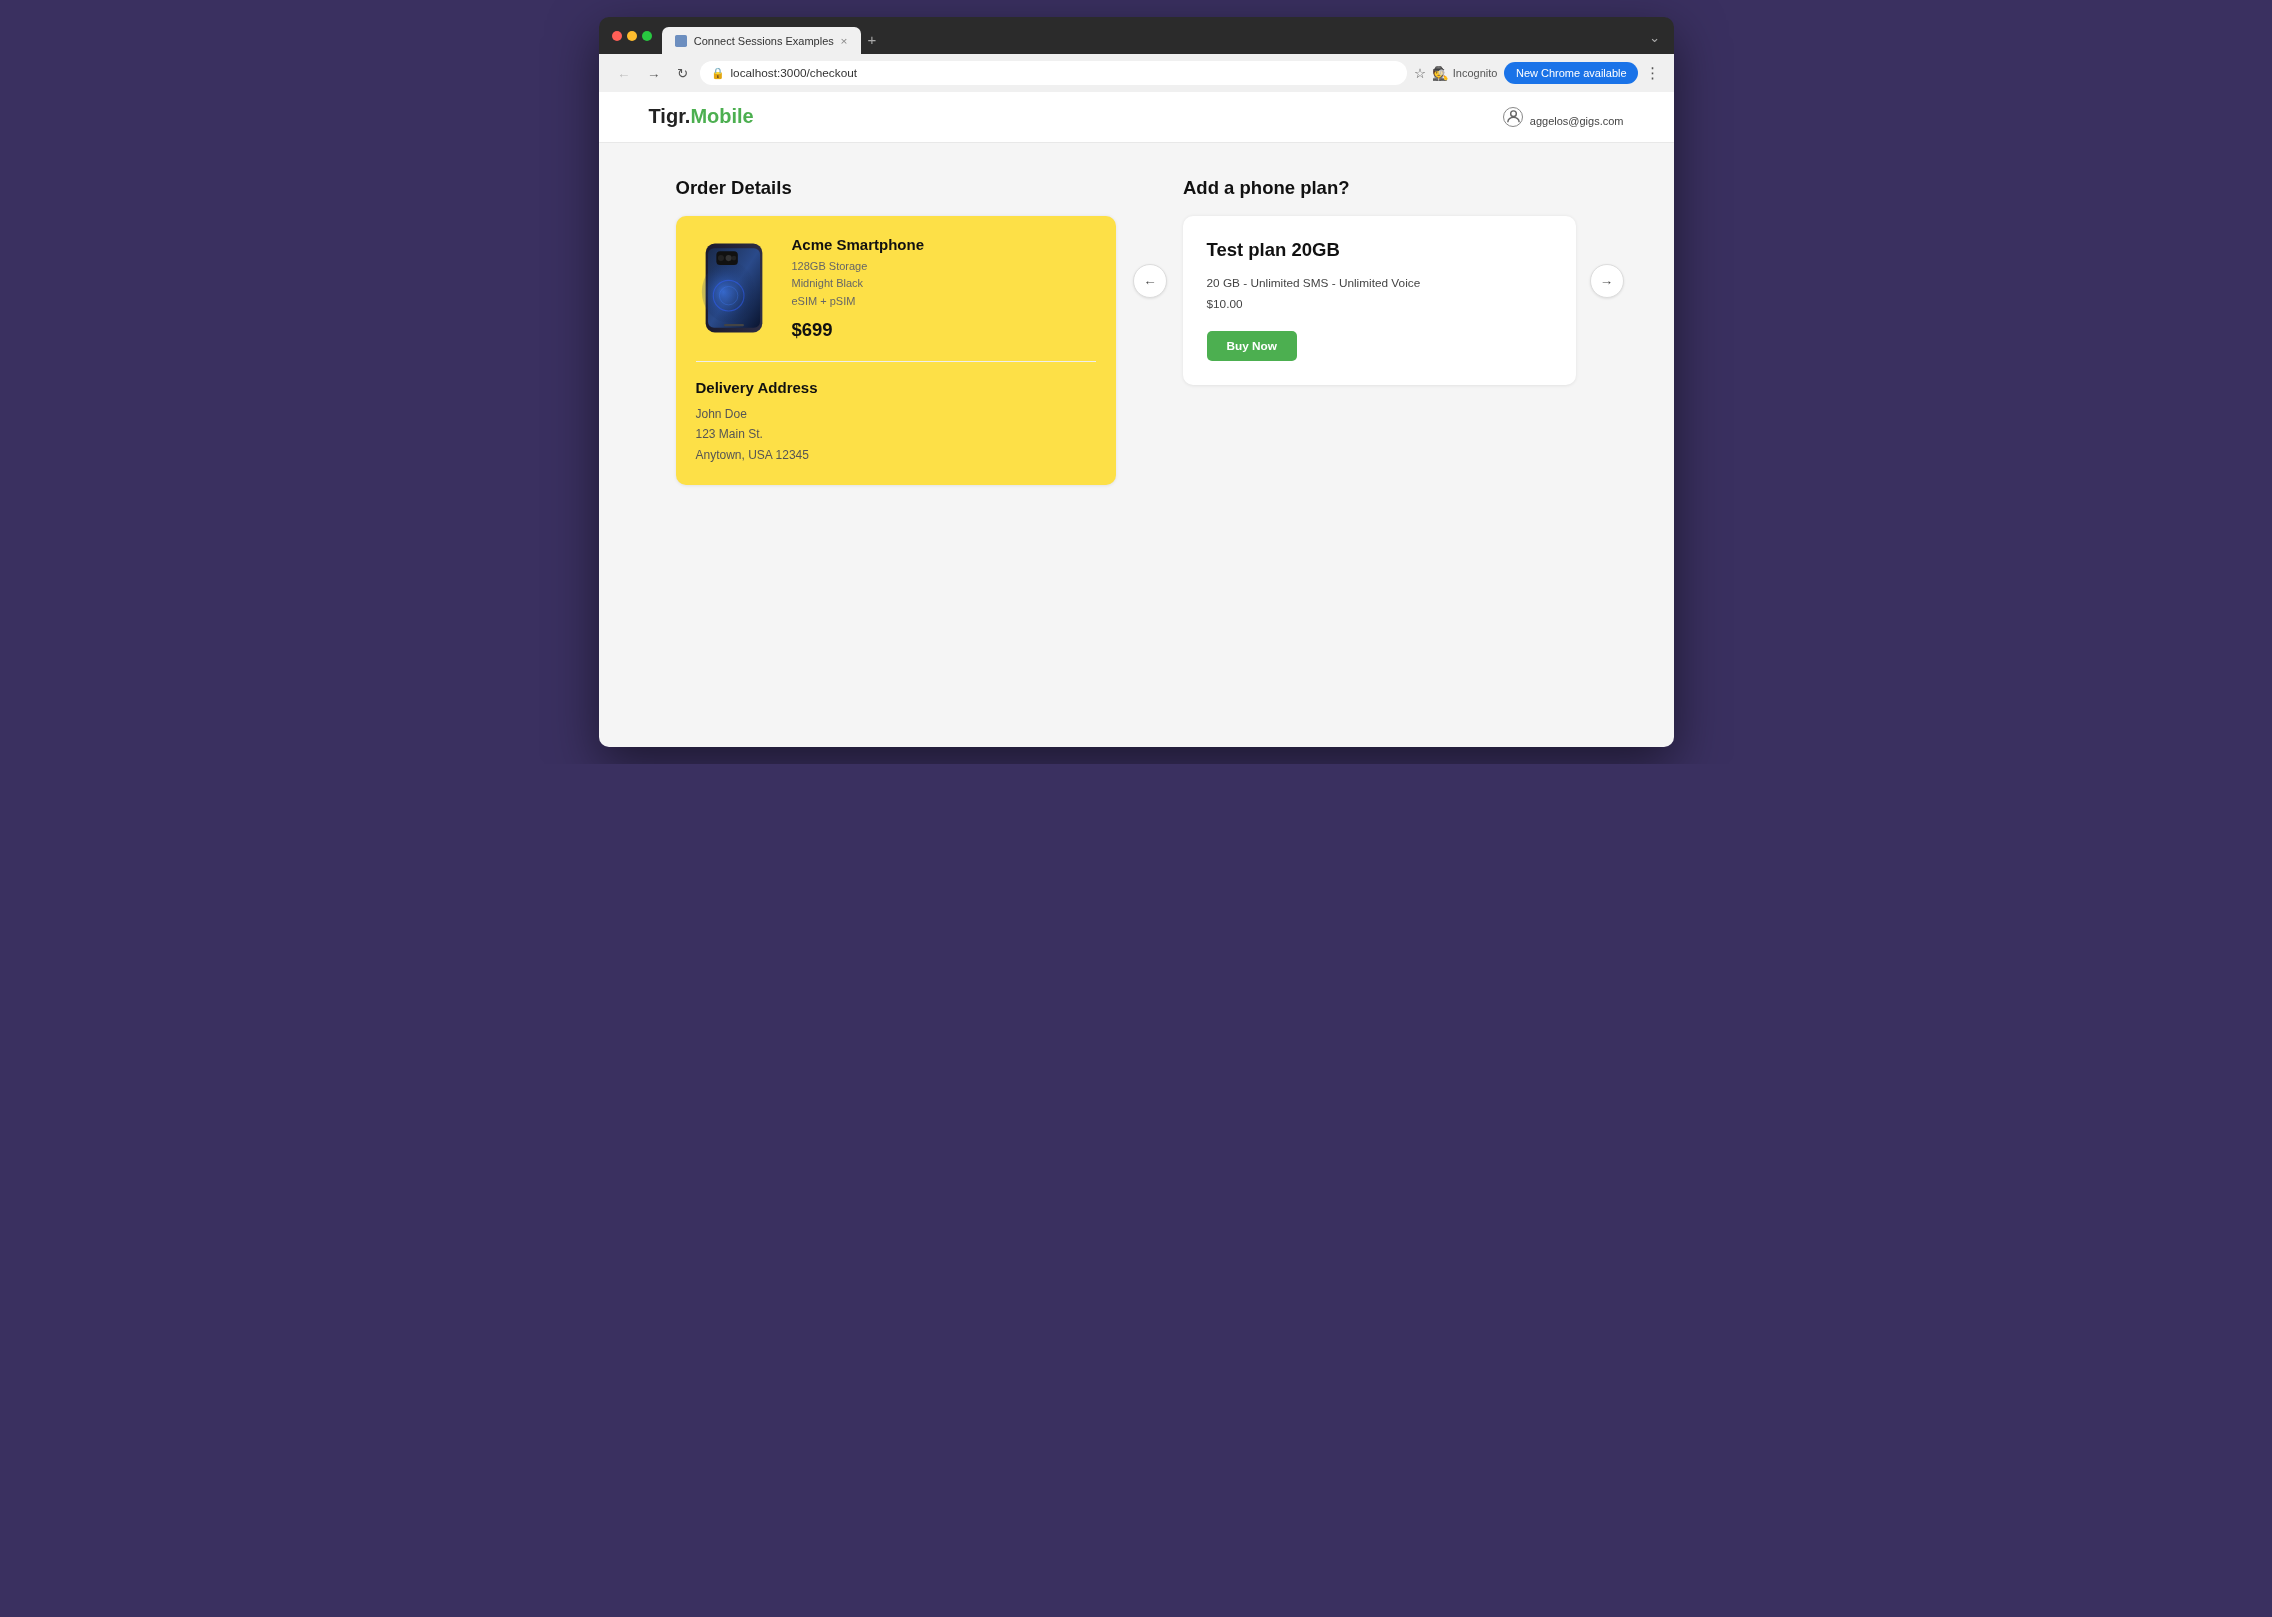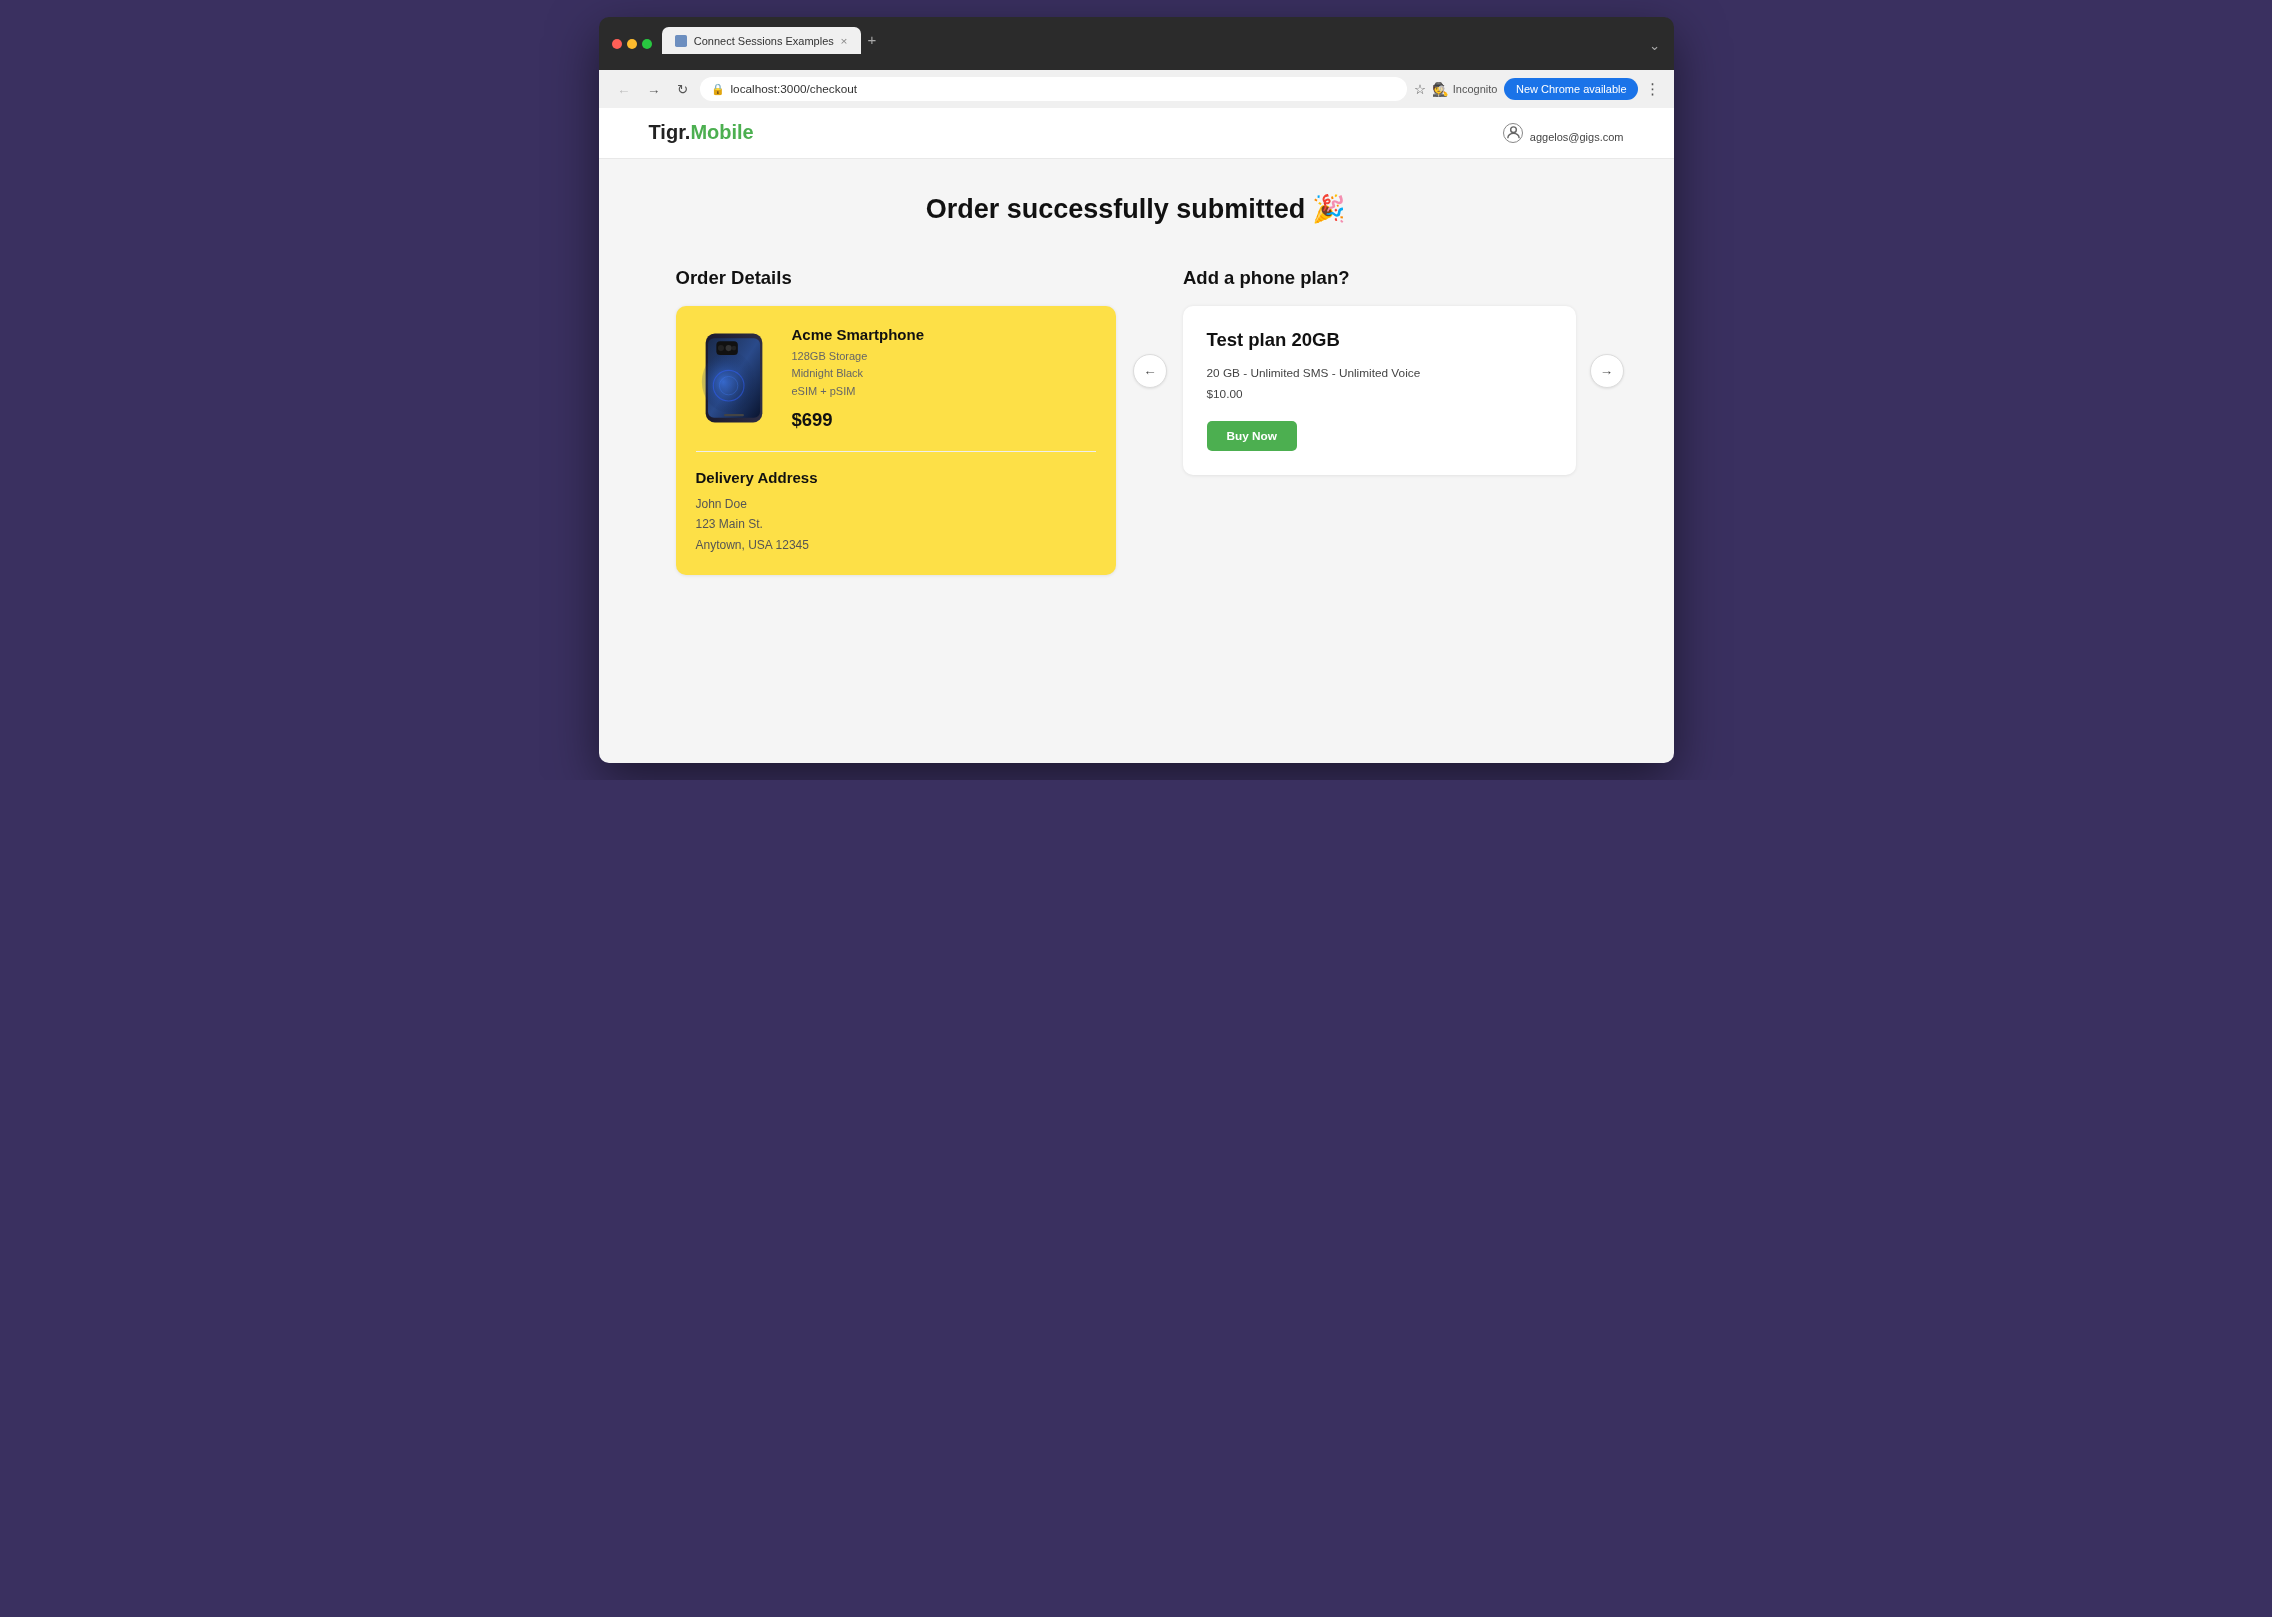--- a/index.html
+++ b/index.html
@@ -32,21 +32,21 @@
       border-radius: 50%;
     }
     .tl-red { background: #ff5f57; }
     .tl-yellow { background: #febc2e; }
     .tl-green { background: #28c840; }
     .browser-tabs {
       display: flex;
       align-items: flex-end;
       flex: 1;
       gap: 0;
-      padding-bottom: 16px;
+      padding-bottom: 0;
     }
     .browser-tab {
       background: #3c3c3c;
       padding: 6.7px 13.4px;
       border-radius: 6.7px 6.7px 0 0;
       display: flex;
       align-items: center;
       gap: 6.7px;
       color: #ccc;
       font-size: 11px;
@@ -383,21 +383,20 @@
           <svg width="17" height="17" viewBox="0 0 24 24" fill="none" stroke="#666" stroke-width="2">
             <circle cx="12" cy="8" r="4"></circle>
             <path d="M4 20c0-4 3.6-7 8-7s8 3 8 7"></path>
           </svg>
         </div>
         <span>aggelos@gigs.com</span>
       </div>
     </header>
 
     <div class="page-body">
-      <h1 class="page-title">Order successfully submitted 🎉</h1>
 
       <div class="content-columns">
 
         <div class="left-column">
           <h2 class="section-title">Order Details</h2>
           <div class="order-card">
 
             <div class="product-row">
               <div class="phone-image">
                 <svg class="phone-svg" viewBox="0 0 90 120" xmlns="http://www.w3.org/2000/svg">

